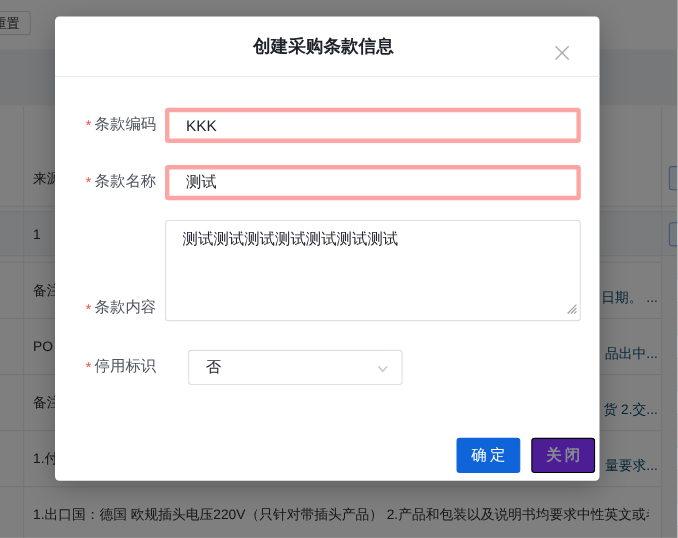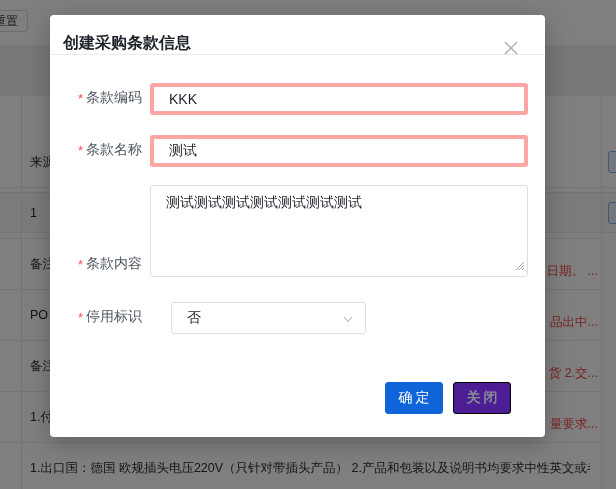--- a/index.html
+++ b/index.html
@@ -21,21 +21,21 @@
   .bg-row {
     position:absolute; left:0; width:616px; height:51px;
     border-bottom:1px solid #e6e8ea;
     display:flex; align-items:center; padding-left:30px;
     font-size:12.5px; color:#2a2c30;
   }
   .cell-left { white-space:nowrap; }
   .cell-left.long { display:block; max-width:560px; overflow:hidden; }
   .cell-right {
     position:absolute; right:18px; top:calc(50% + 7px); transform:translateY(-50%);
-    white-space:nowrap; font-size:12.5px; color:#ef4444;
+    white-space:nowrap; font-size:12.5px; color:#0c4a6e;
   }
   .vline { position:absolute; top:96px; width:1px; height:393px; background:#e6e8ea; }
   .vline.left { left:21px; }
   .vline.right { left:601px; }
   .op-col { position:absolute; left:602px; top:137px; width:14px; height:352px; background:#fafbfc; }
   .sliver {
     position:absolute; right:-4px; top:50%; transform:translateY(-50%);
     width:12px; height:22px; background:#e6f0ff; border:1px solid #86ace8;
     border-radius:3px 0 0 3px;
   }
@@ -48,22 +48,23 @@
   
   .overlay { position:absolute; inset:0; background:rgba(0,0,0,0.5); z-index:2; }
 
   
   .modal {
     position:absolute; left:50px; top:15px; width:495px; height:422px; z-index:3;
     background:#ffffff; border-radius:4px;
     box-shadow:0 6px 24px rgba(0,0,0,0.25);
   }
   .modal-header {
-    position:relative; height:40px; padding:17px 20px 0 13px;
+    position:relative; height:55px; padding:17px 20px 0 13px;
     border-bottom:1px solid #e8eaec;
+    text-align:center;
   }
   .modal-title { font-size:16px; font-weight:bold; color:#1d2129; line-height:21px; }
   .modal-close {
     position:absolute; right:26px; top:25px; width:16px; height:16px;
     background:none; border:none; cursor:pointer; padding:0;
   }
   .modal-body { padding:26px 17px 0 0; }
   .form-row { display:flex; align-items:flex-end; margin-bottom:18px; }
   .form-row.last { margin-bottom:0;gap:21px; }
   .form-label {
@@ -85,21 +86,21 @@
   }
   .resize-handle { position:absolute; right:3px; bottom:6px; }
   .select-box {
     position:relative; width:195px; height:32px; border:1px solid #dcdfe6; border-radius:3px;
     display:flex; align-items:center; padding:0 15px; font-size:14px; color:#1d2129;
     background:#fff; cursor:pointer;
   }
   .select-chevron { position:absolute; right:10px; top:9px; }
   .modal-footer {
     display:flex; justify-content:flex-end; gap:10px;
-    margin-top:48px; padding-right:34px;
+    margin-top:48px; padding-right:4px;
   }
   .btn {
     height:32px; min-width:58px; border-radius:3px; font-size:14px;
     display:flex; align-items:center; justify-content:center;
     letter-spacing:3px; text-indent:3px; cursor:pointer; font-family:inherit;
   }
   .btn-primary { background:#1064d9; color:#ffffff; border:1px solid #1064d9; }
   .btn-default { background:#4c1d95; color:#878c93; border:1px solid #000000;font-weight:bold; }
 </style>
 </head>

